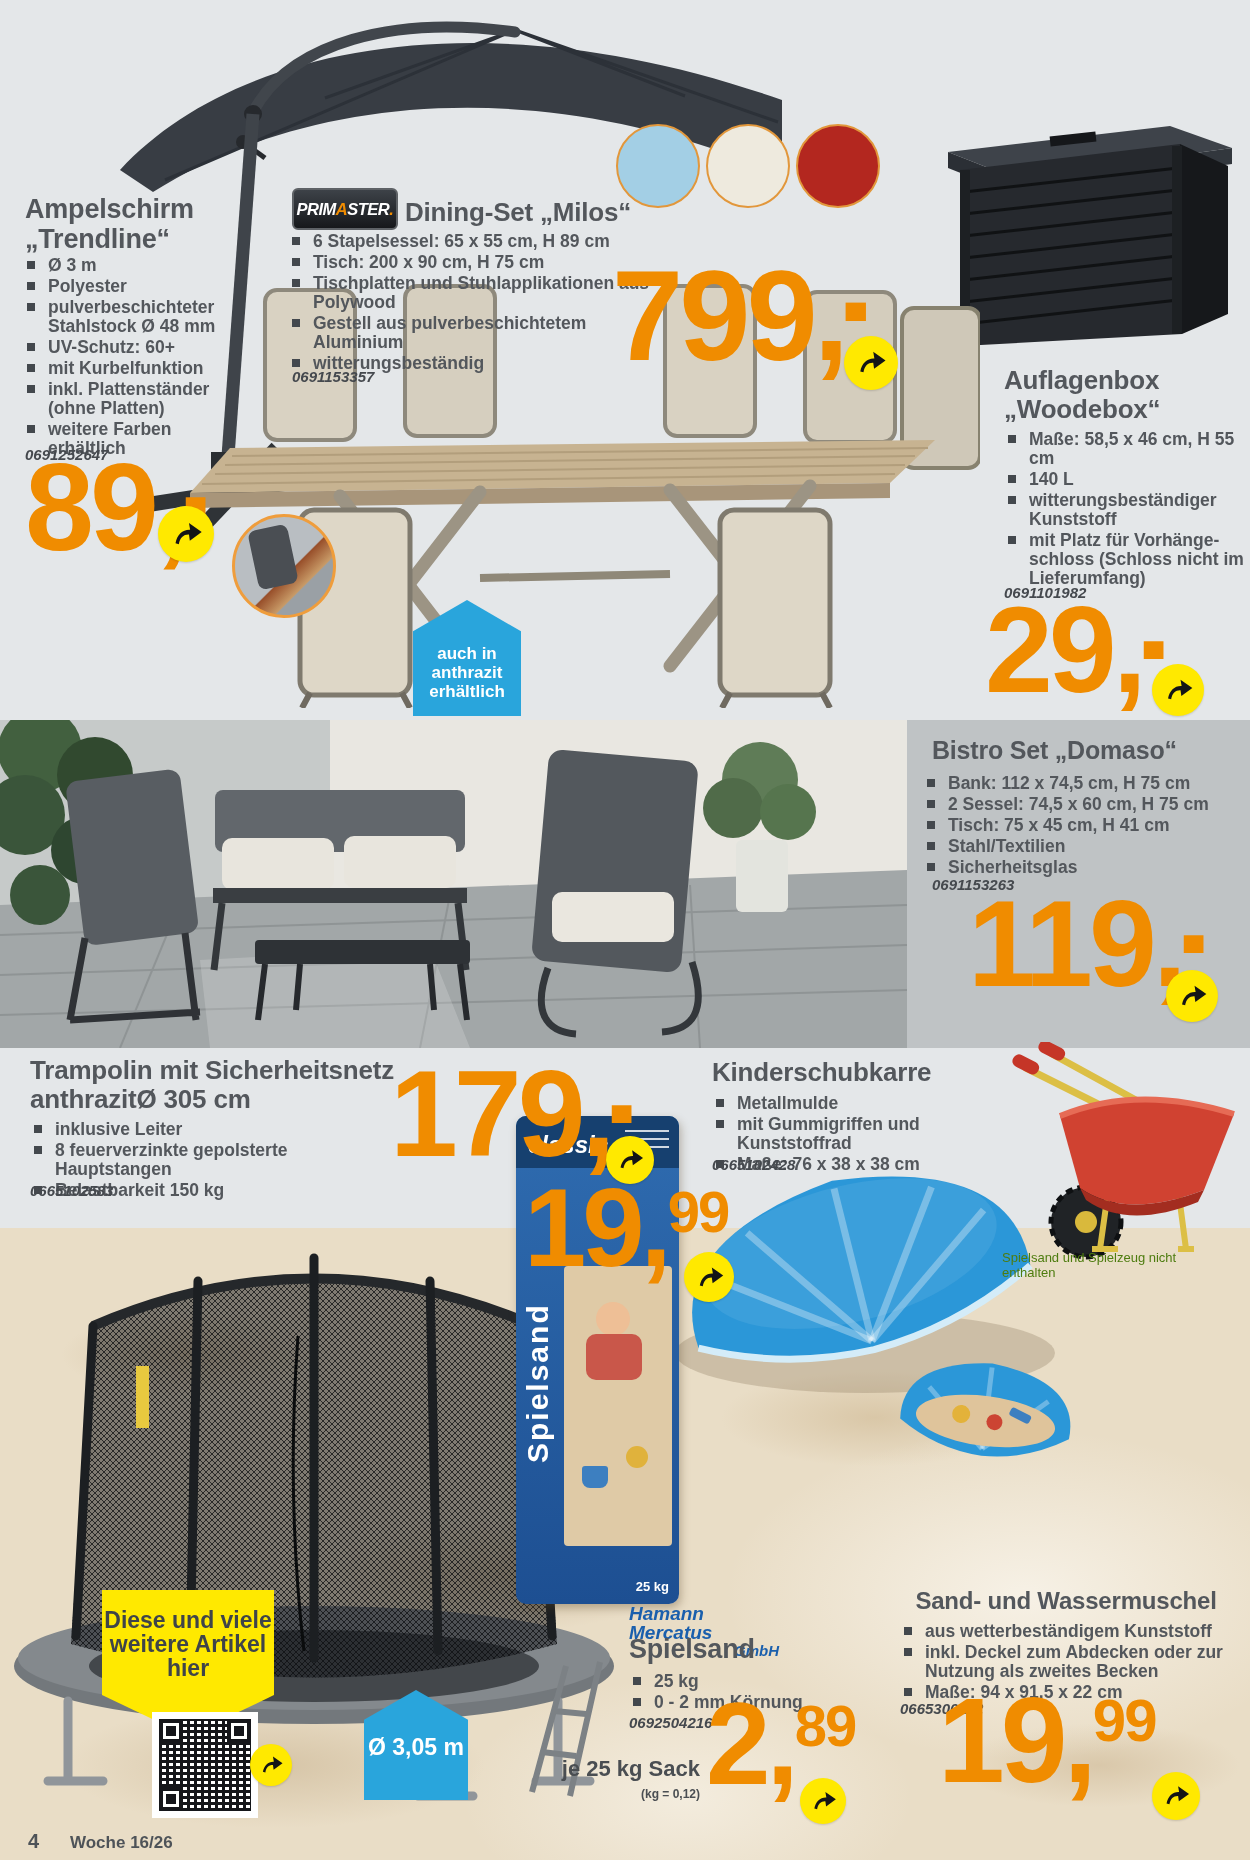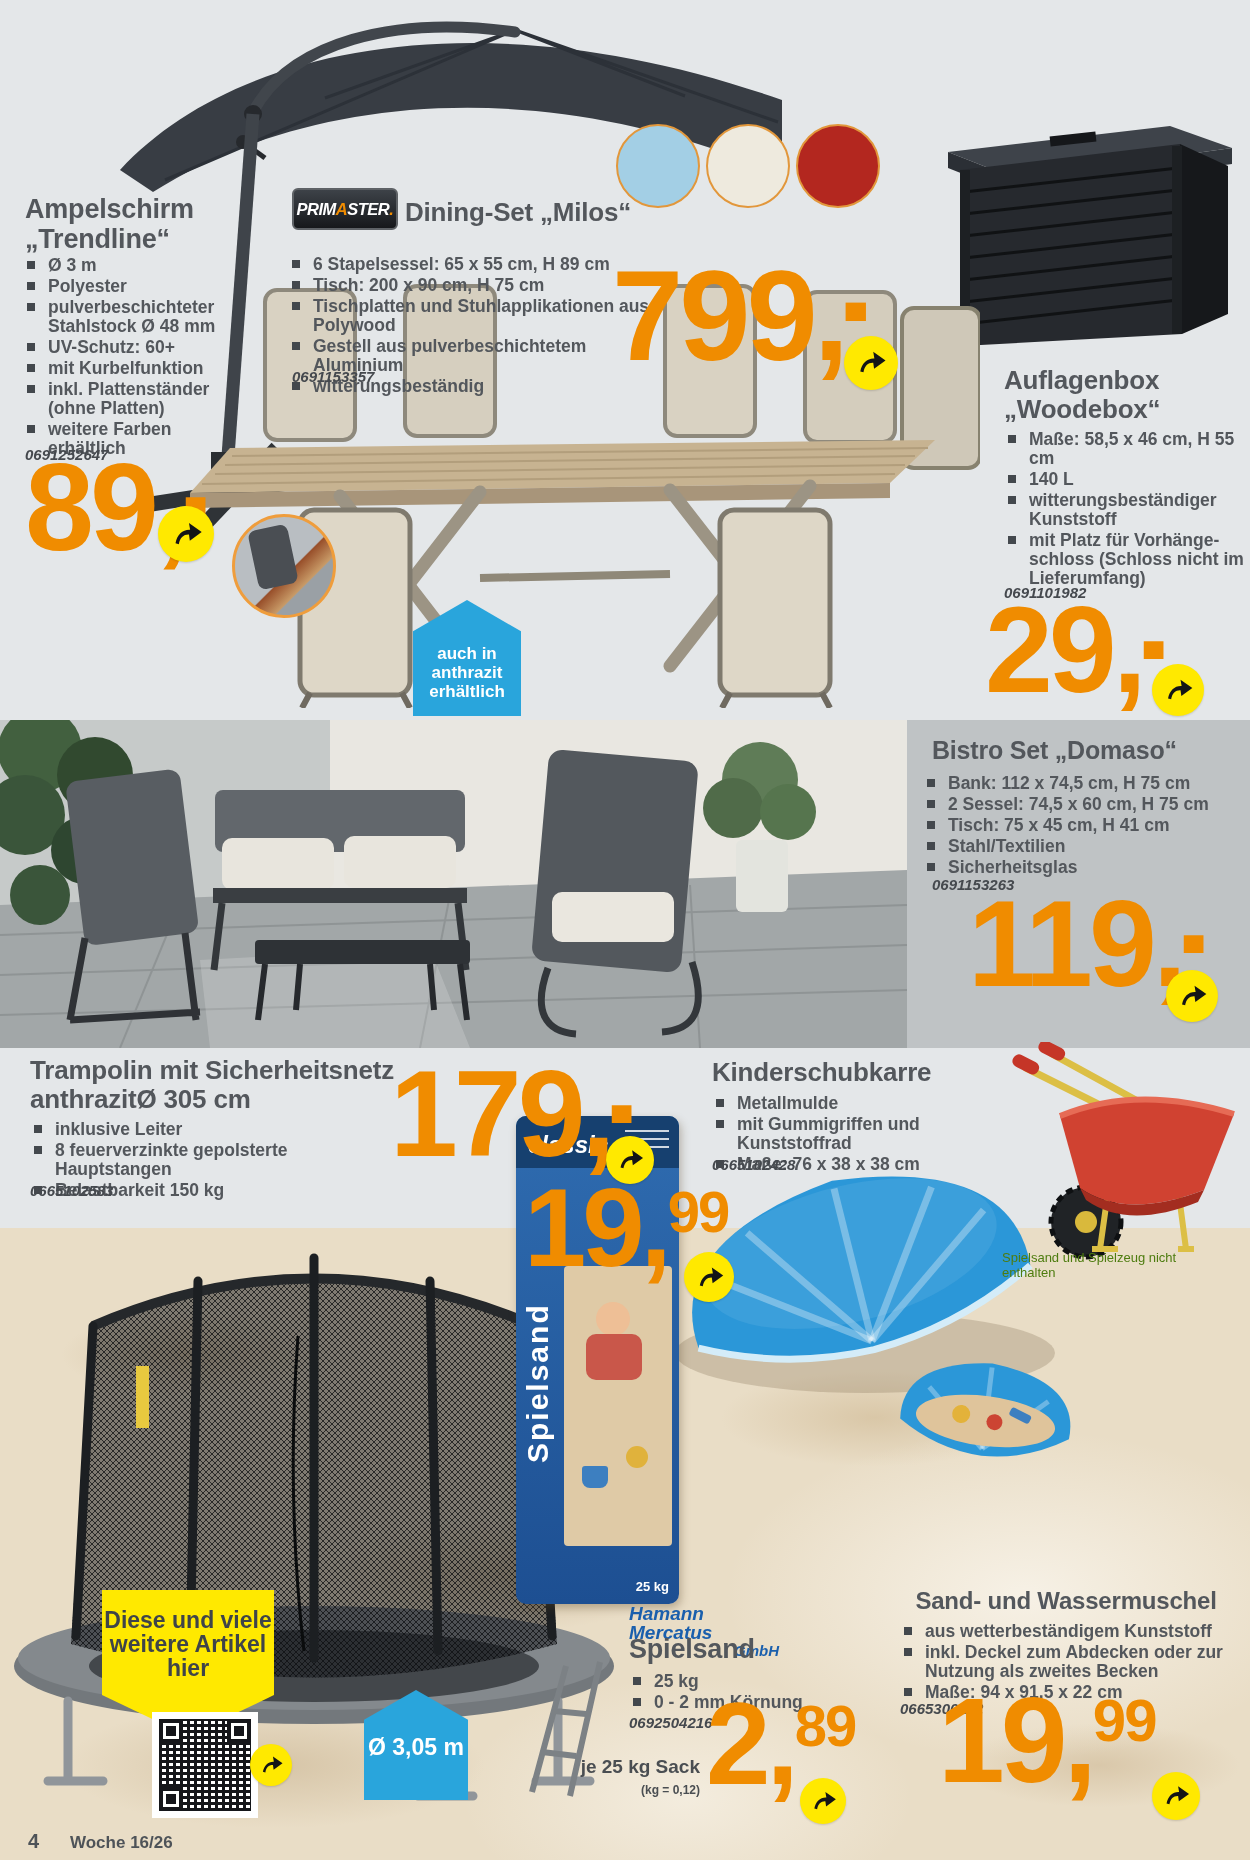--- a/index.html
+++ b/index.html
@@ -323,21 +323,21 @@
       </svg>
   </div>
 
   <div class="plogo">
     <span>PRIM</span>
       <span class="or">A</span>
       <span>STER</span>
       <span class="or">.</span>
   </div>
   <h2 class="ttl" style="left:405px;top:198px;width:340px;">Dining-Set „Milos“</h2>
-  <ul class="bl" style="left:290px;top:232px;width:370px;margin-top:23px;">
+  <ul class="bl" style="left:290px;top:232px;width:370px;">
     <li>6 Stapelsessel: 65 x 55 cm, H 89 cm</li>
     <li>Tisch: 200 x 90 cm, H 75 cm</li>
     <li>Tischplatten und Stuhlapplikationen aus Polywood</li>
     <li>Gestell aus pulverbeschichtetem Aluminium</li>
     <li>witterungsbeständig</li>
   </ul>
   <div class="art" style="left:292px;top:368px;">0691153357</div>
   <div class="price" style="left:612px;top:258px;">
     <span class="main" style="font-size:128px;">799,</span>
     <span class="sup dash" style="font-size:64px;">-</span>
@@ -447,21 +447,21 @@
     <span>Hamann Mercatus</span>
     <span class="sfx">GmbH</span>
   </div>
   <h2 class="ttl" style="left:629px;top:1634px;width:220px;font-size:27px;">Spielsand</h2>
   <ul class="bl" style="left:631px;top:1672px;width:210px;">
     <li>25 kg</li>
     <li>0 - 2 mm Körnung</li>
   </ul>
   <div class="art" style="left:629px;top:1714px;">0692504216</div>
   <div class="unit" style="left:505px;top:1756px;width:195px;">
-    <div style="font-size:19px;">je 25 kg Sack</div>
+    <div style="font-size:22px;">je 25 kg Sack</div>
     <div style="font-size:12px;margin-top:5px;">(kg = 0,12)</div>
   </div>
   <div class="price" style="left:706px;top:1692px;">
     <span class="main" style="font-size:116px;">2,</span>
     <span class="sup" style="font-size:58px;">89</span>
   </div>
   <div class="cta" style="left:800px;top:1778px;width:46px;height:46px;">
     <svg viewBox="0 0 24 24">
         <path d="M4.5 18.2 C5.6 12.2 9.6 8.6 14.6 8.9 L13.8 4.2 L22.6 10.4 L14.4 16.4 L13.8 12.1 C10.2 11.9 7.6 14.2 6.8 18.8 Z" fill="#131416"></path>
       </svg>

